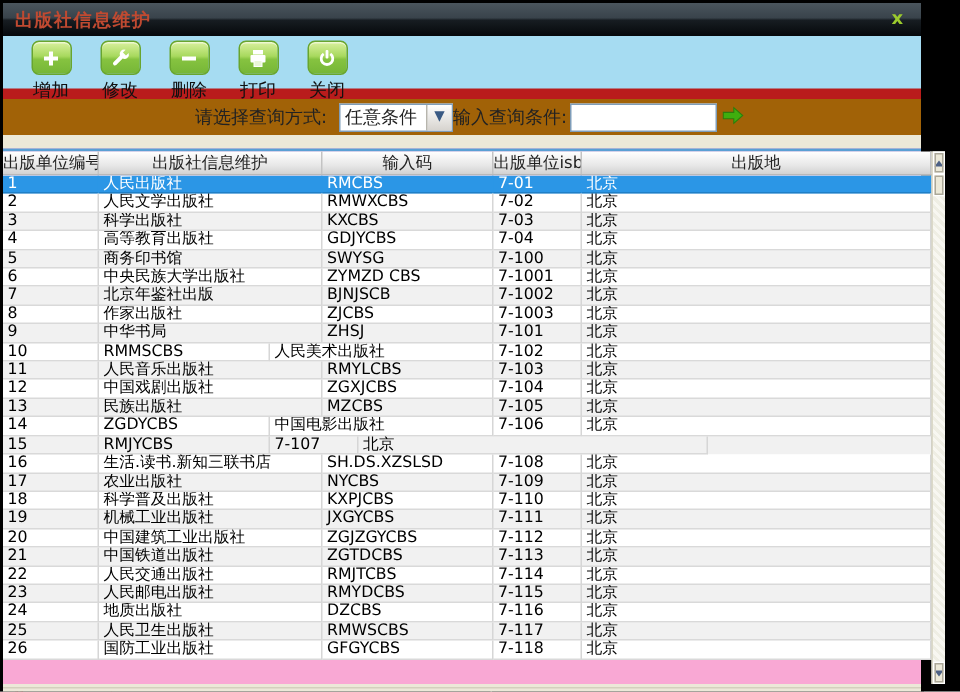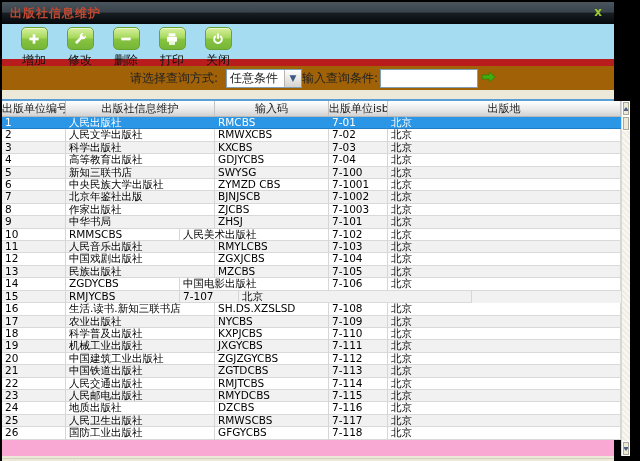--- a/index.html
+++ b/index.html
@@ -269,21 +269,21 @@
             </div>
             <div class="grid-row">
               <div class="cell c0">4</div>
               <div class="cell c1">高等教育出版社</div>
               <div class="cell c2">GDJYCBS</div>
               <div class="cell c3">7-04</div>
               <div class="cell c4">北京</div>
             </div>
             <div class="grid-row">
               <div class="cell c0">5</div>
-              <div class="cell c1">新知三联书店</div>
+              <div class="cell c1">商务印书馆</div>
               <div class="cell c2">SWYSG</div>
               <div class="cell c3">7-100</div>
               <div class="cell c4">北京</div>
             </div>
             <div class="grid-row">
               <div class="cell c0">6</div>
               <div class="cell c1">中央民族大学出版社</div>
               <div class="cell c2">ZYMZD CBS</div>
               <div class="cell c3">7-1001</div>
               <div class="cell c4">北京</div>

